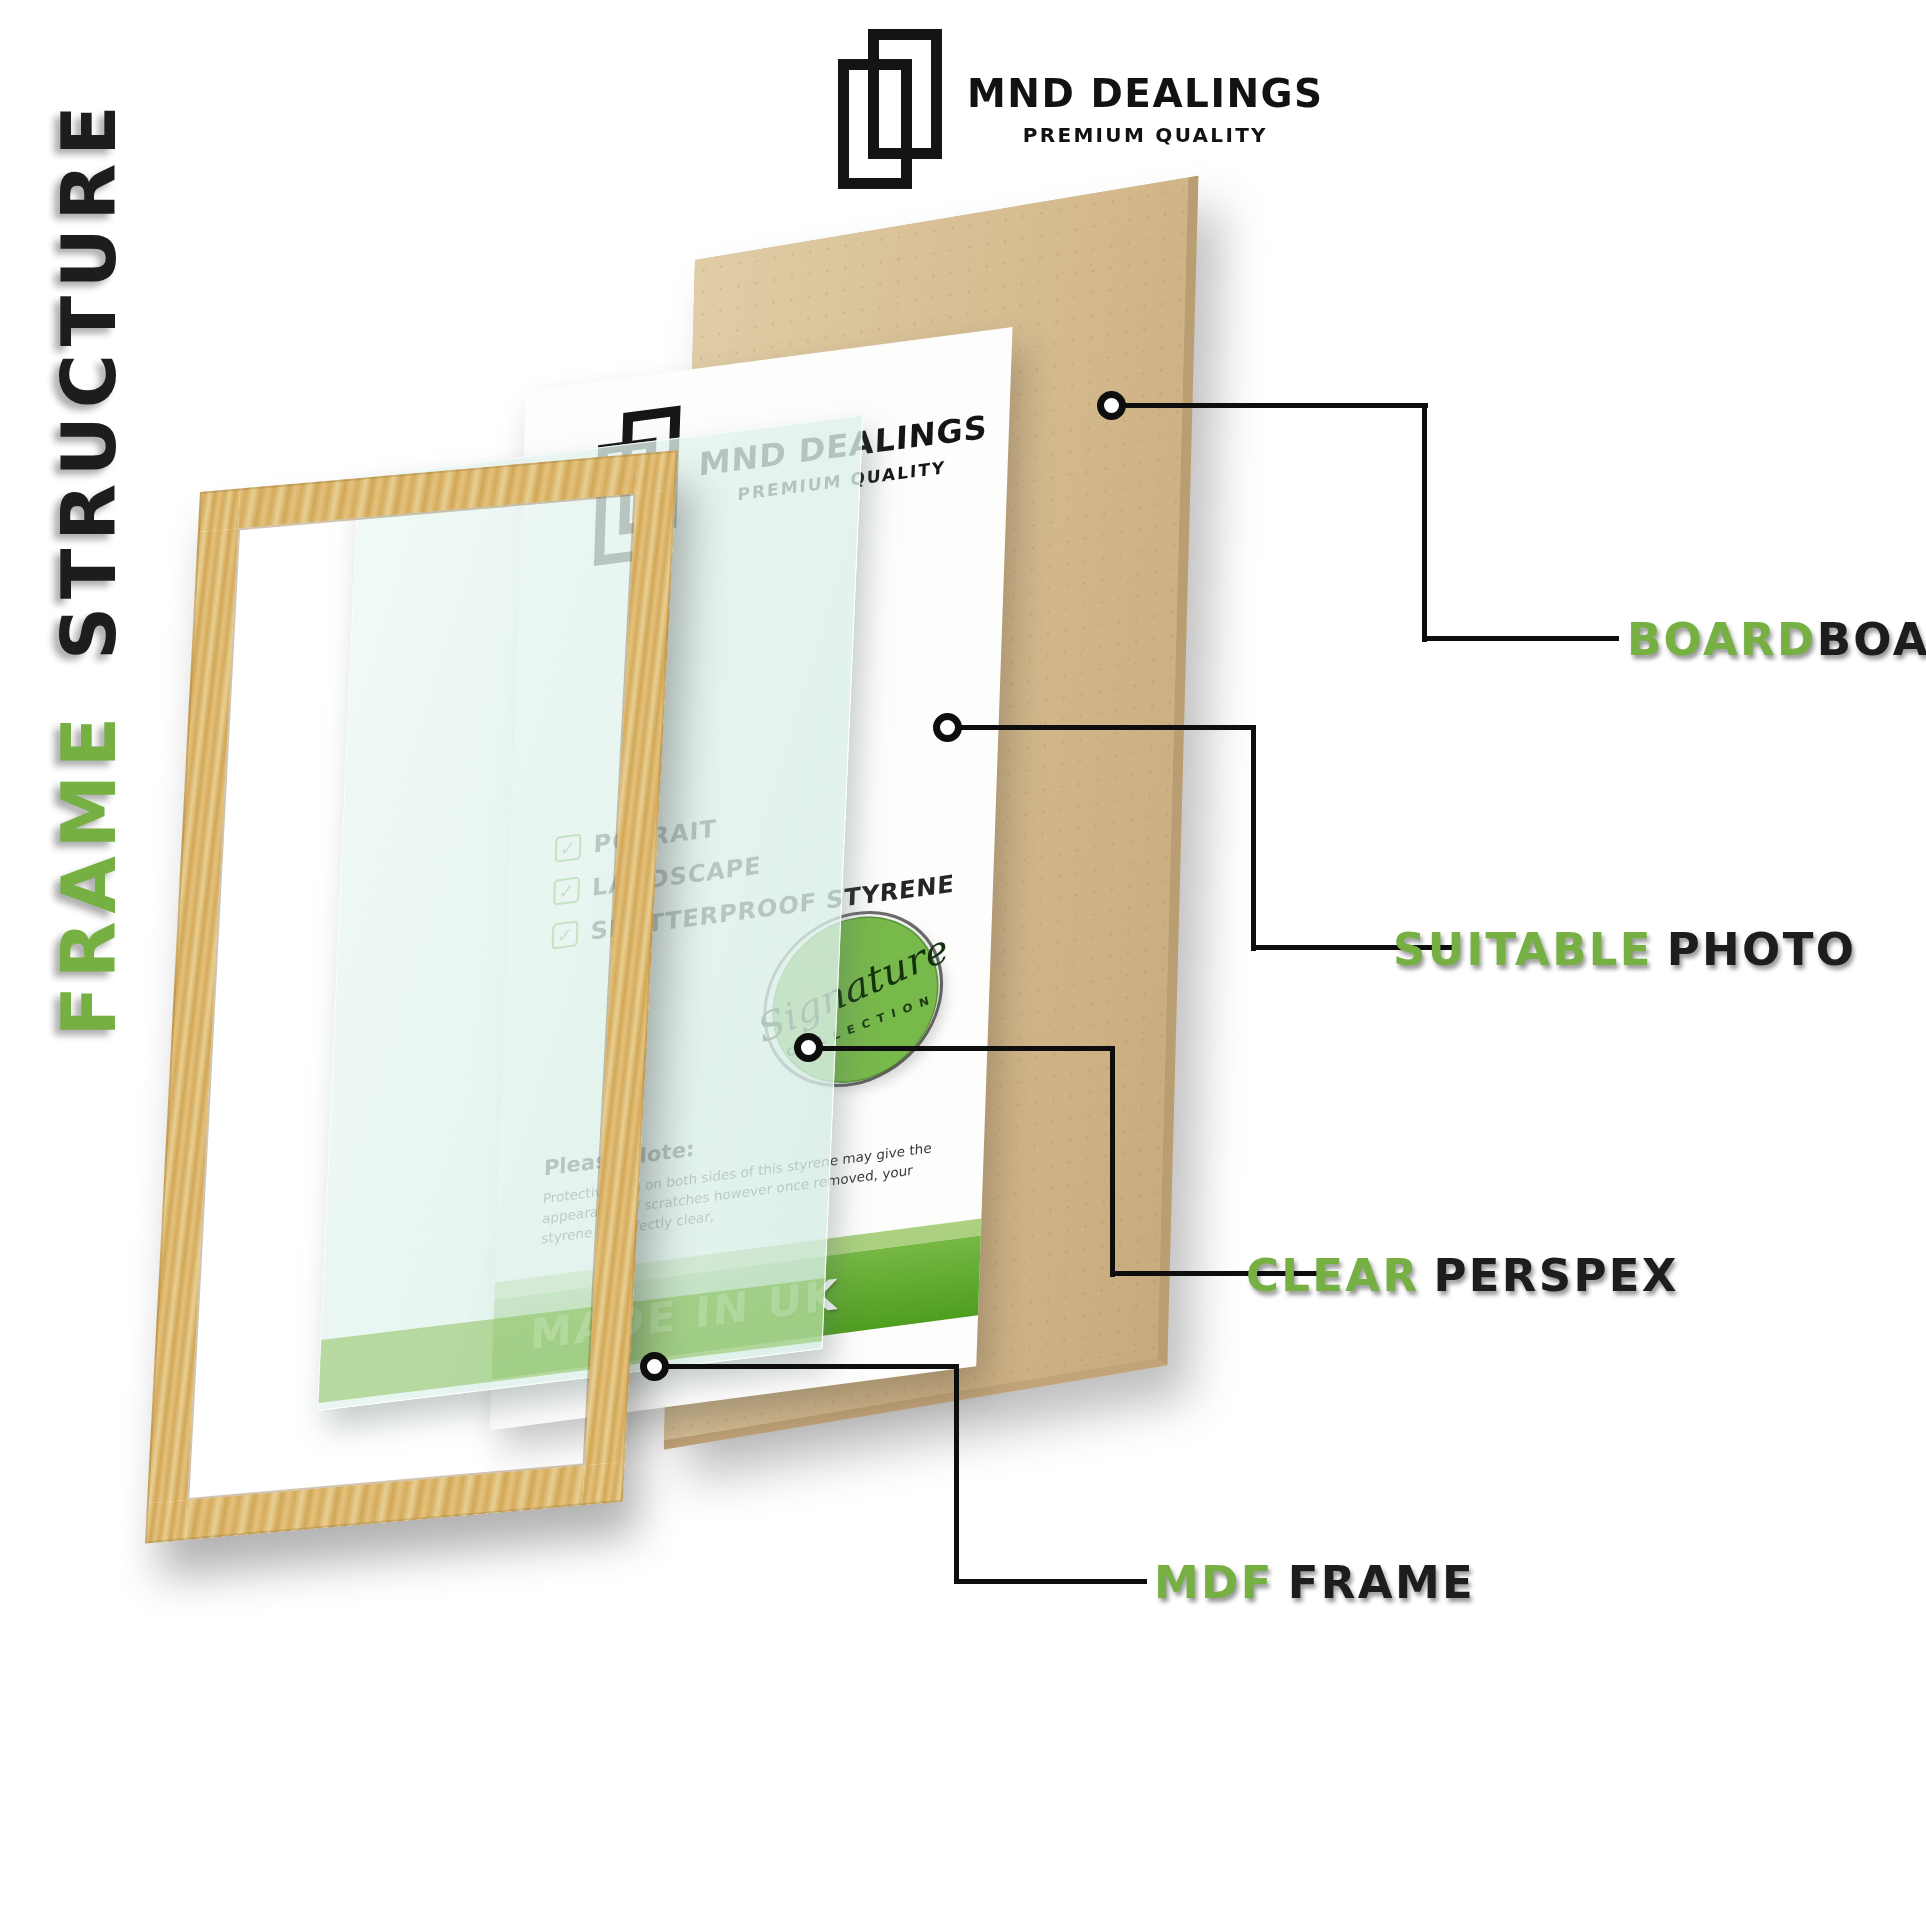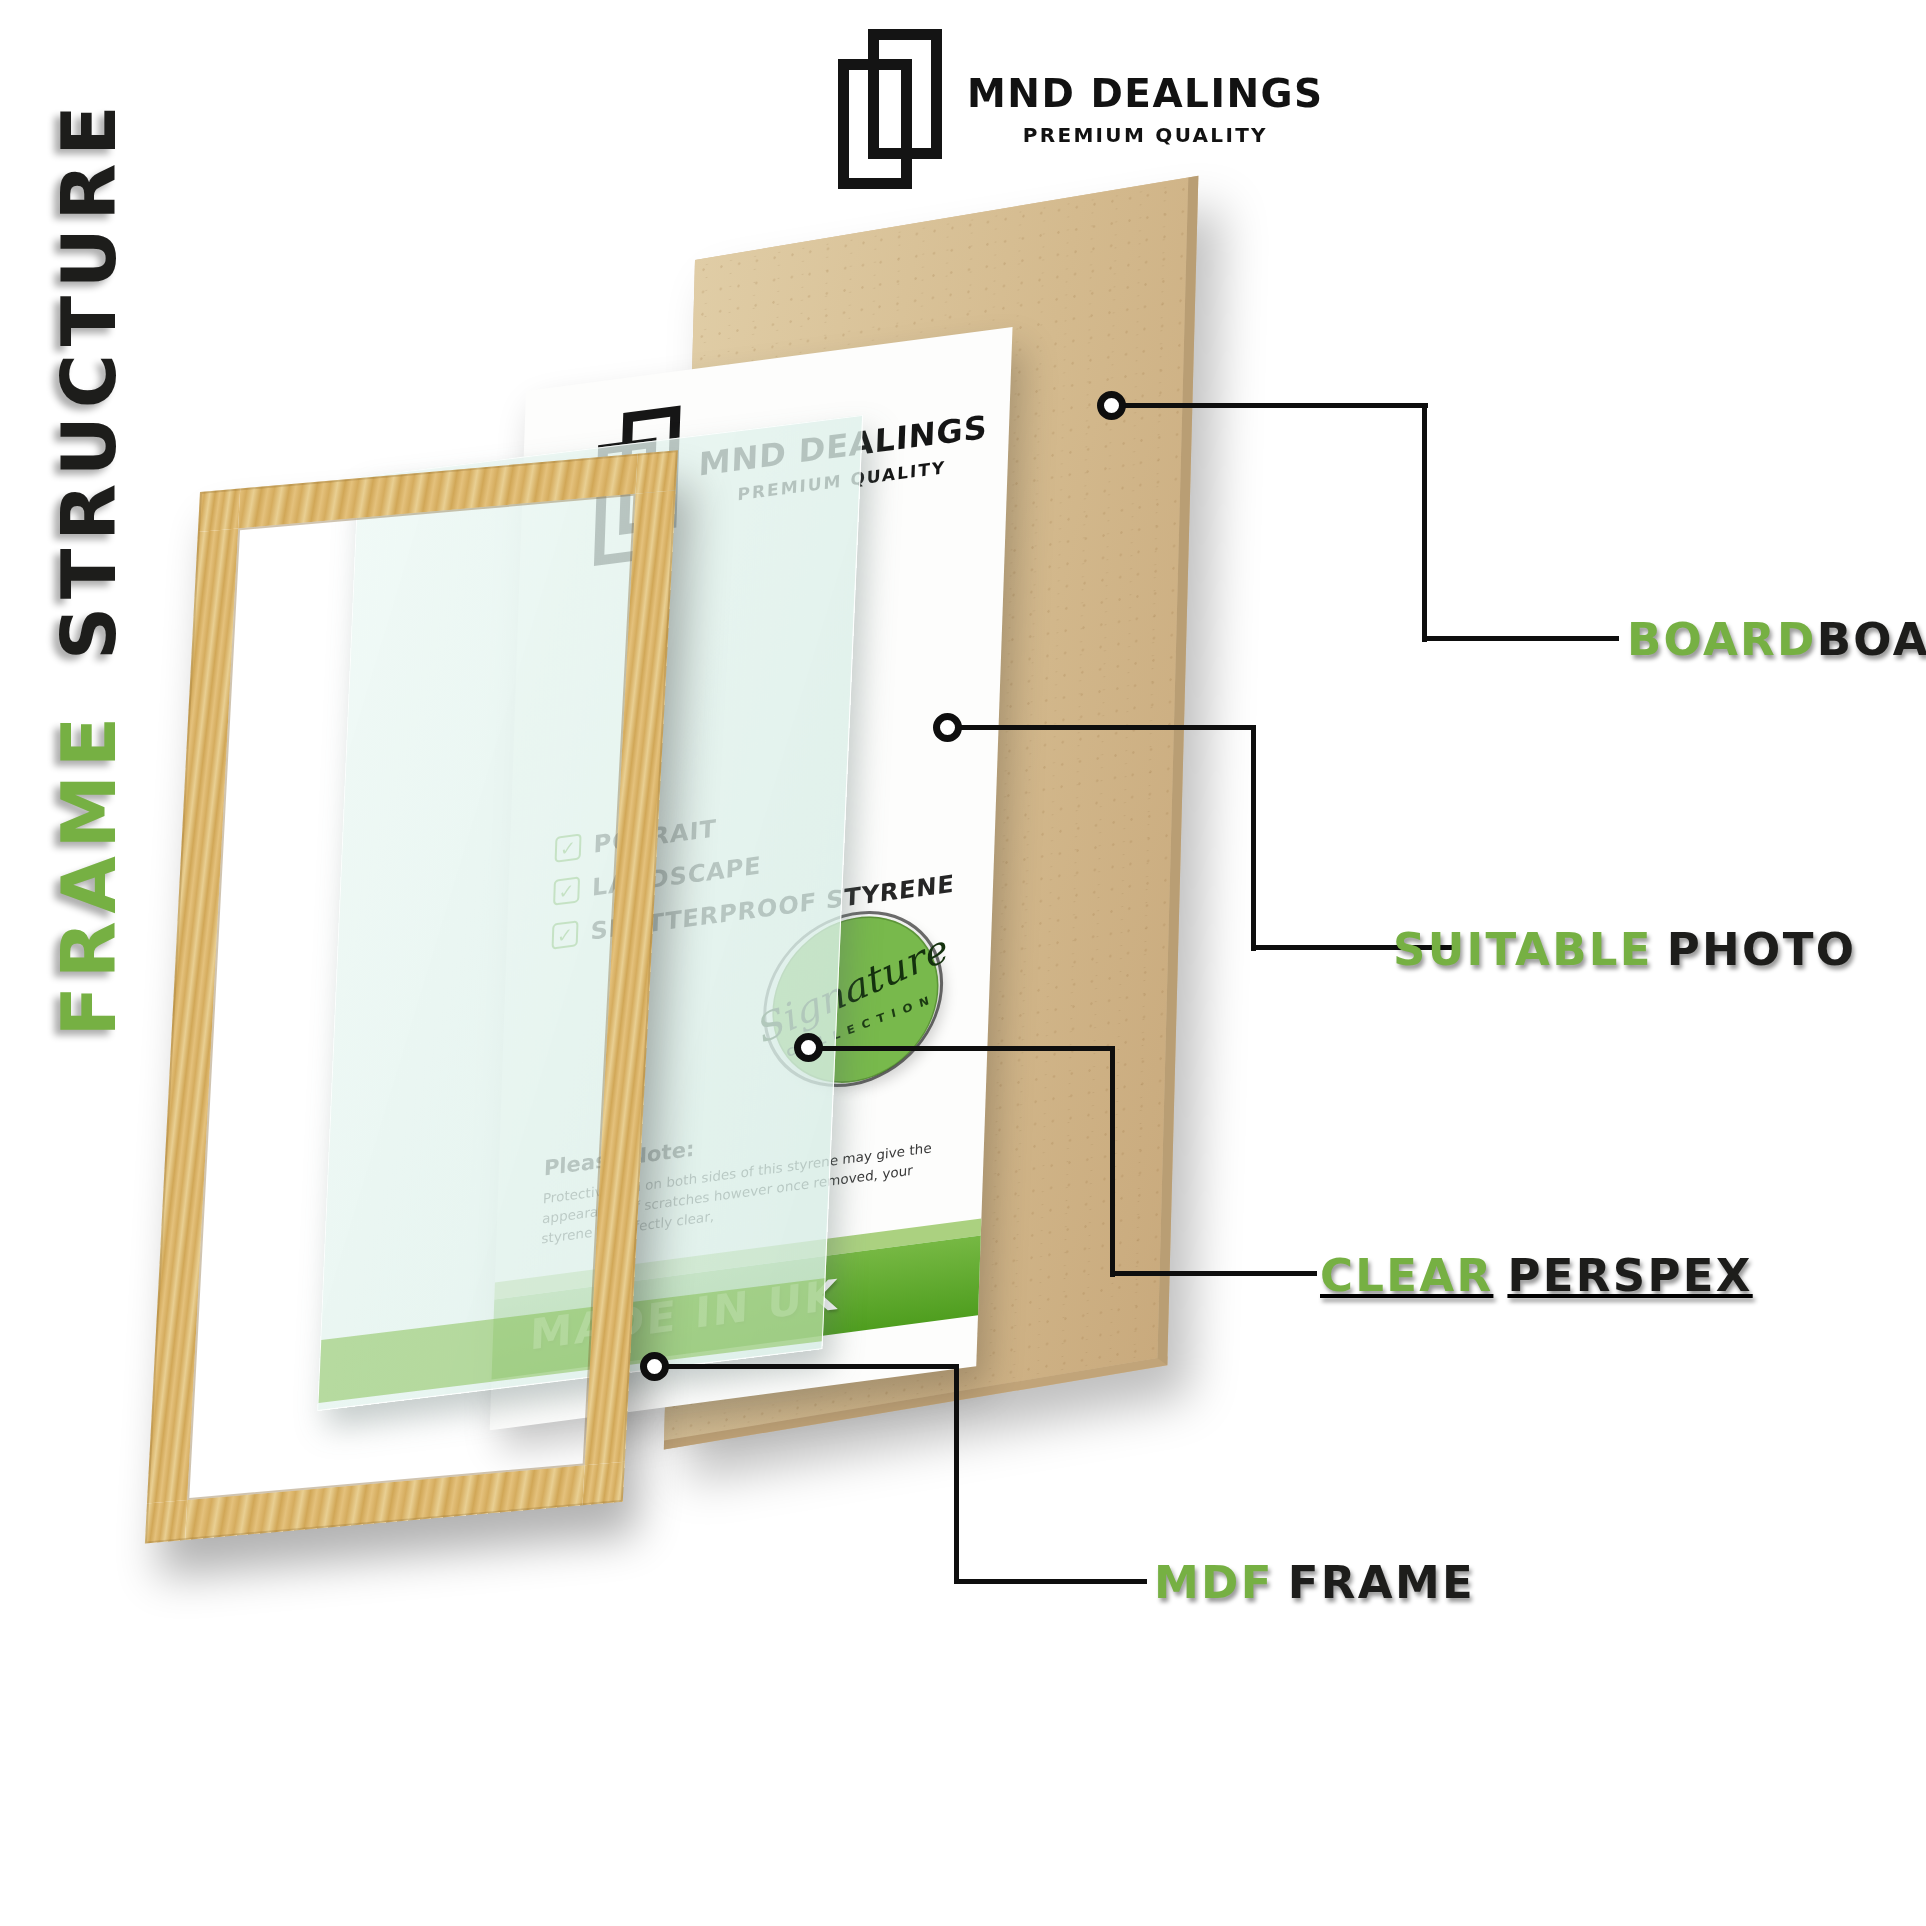--- a/index.html
+++ b/index.html
@@ -138,21 +138,21 @@
   .c2h1 { left: 948px; top: 725px; width: 308px; height: 5.4px; }
   .c2v  { left: 1251px; top: 725px; width: 5.4px; height: 226px; }
   .c2h2 { left: 1251px; top: 945px; width: 204px; height: 5.4px; }
   .c2l  { left: 1384px; top: 923px; margin-left: 9px; }
 
   
   .c3m  { left: 794px; top: 1033px; }
   .c3h1 { left: 809px; top: 1046px; width: 306px; height: 5.4px; }
   .c3v  { left: 1110px; top: 1046px; width: 5.4px; height: 231px; }
   .c3h2 { left: 1110px; top: 1271px; width: 207px; height: 5.4px; }
-  .c3l  { left: 1320px; top: 1249px; text-decoration: underline; }
+  .c3l  { left: 1246px; top: 1249px; }
 
   
   .c4m  { left: 640px;  top: 1352px; }
   .c4h1 { left: 654px;  top: 1364px; width: 305px; height: 5.4px; }
   .c4v  { left: 954px; top: 1364px; width: 5.4px; height: 220px; }
   .c4h2 { left: 954px; top: 1579px; width: 193px; height: 5.4px; }
   .c4l  { left: 1154px; top: 1556px; }
 </style>
 </head>
 <body>

